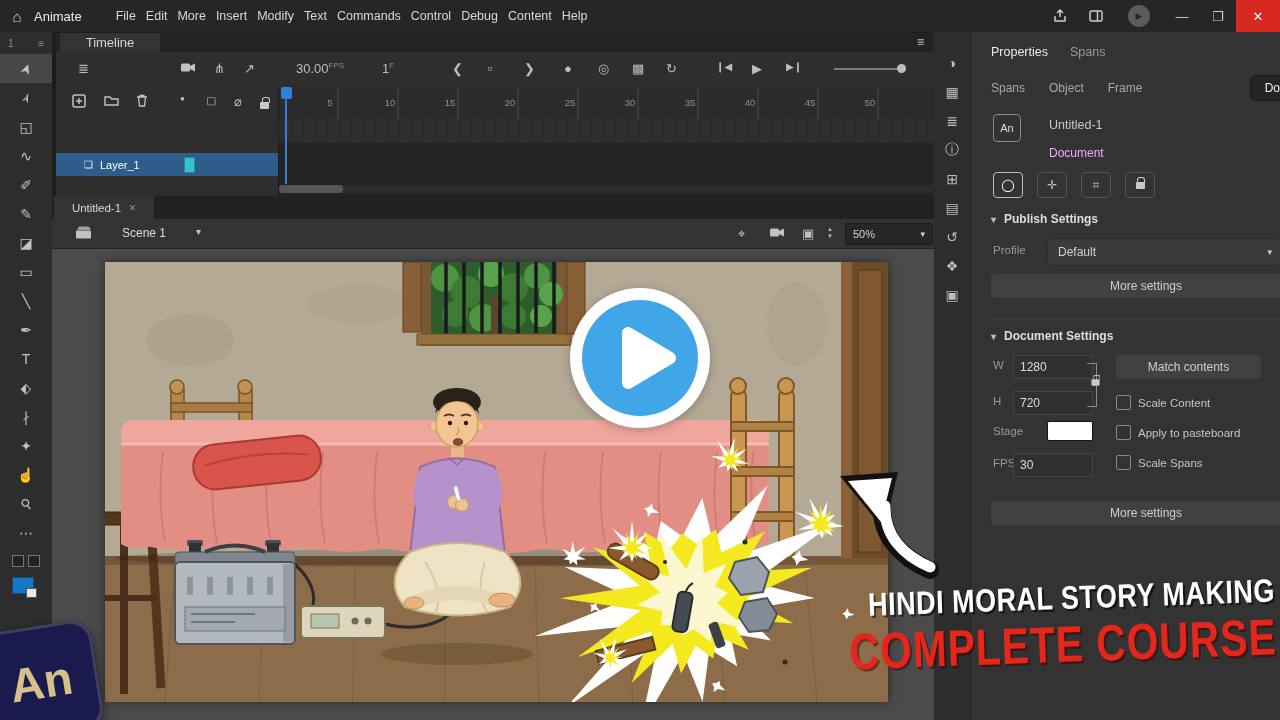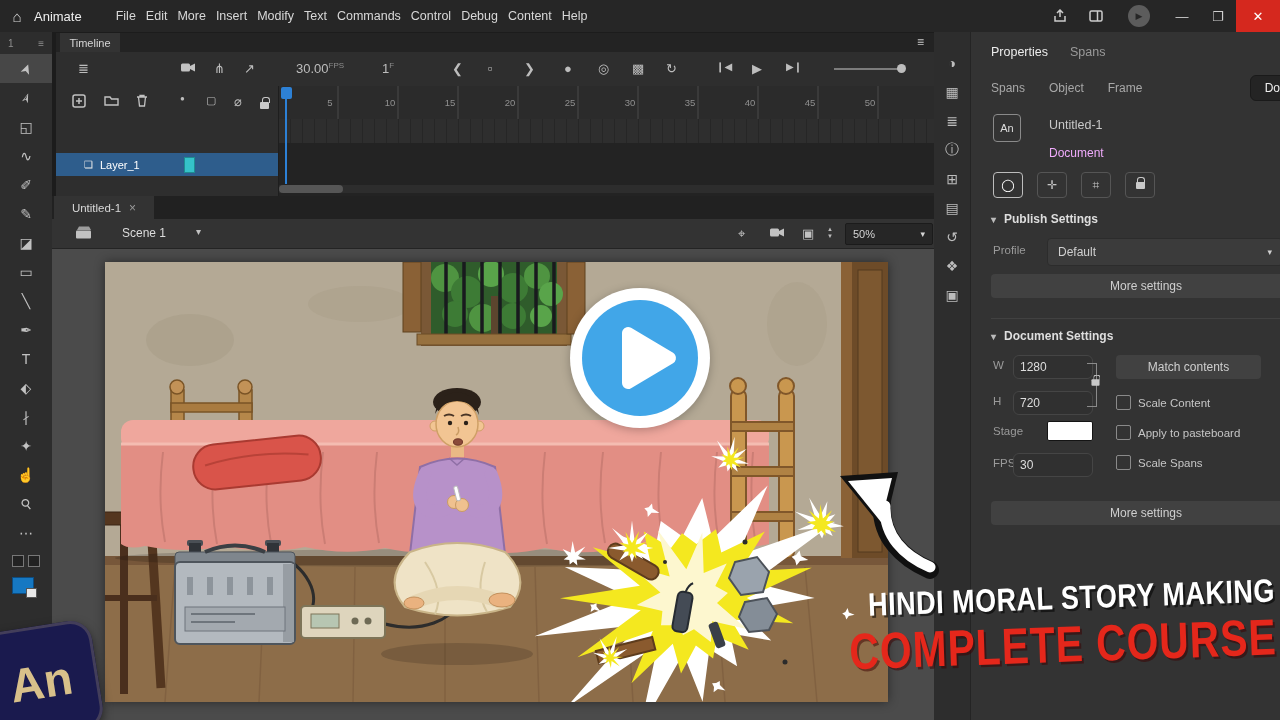--- a/index.html
+++ b/index.html
@@ -22,21 +22,21 @@
   .tool.active{background:#474747}
   .rotA{transform:rotate(-70deg)}
   .rotZ{transform:rotate(-38deg)}
   #swatch-area{margin-top:6px;padding-left:12px}
   .mini-sq{width:10px;height:10px;display:inline-block;border:1px solid #777;margin-right:4px;background:#222}
   #fill-swatch{width:20px;height:15px;background:#1678c2;border:1px solid #0d4c80;position:relative;margin-top:6px}
   #fill-swatch i{position:absolute;right:-4px;bottom:-5px;width:9px;height:8px;background:#e8e8e8;border:1px solid #555}
   
   #timeline{position:absolute;left:56px;top:33px;width:878px;height:163px;background:#2e2e2e;z-index:5}
   #tl-tabs{height:19px;background:#232323;position:relative}
-  #tl-tab{position:absolute;left:4px;top:0;width:60px;height:19px;background:#333;color:#d5d5d5;font-size:11px;display:flex;align-items:center;justify-content:center}
+  #tl-tab{position:absolute;left:4px;top:0;width:100px;height:19px;background:#333;color:#d5d5d5;font-size:13px;display:flex;align-items:center;justify-content:center}
   #tl-menu{position:absolute;right:10px;top:2px;font-size:12px}
   #tl-row1{position:absolute;left:0;top:19px;width:100%;height:34px;border-bottom:1px solid #262626}
   .t1{position:absolute;top:9px;font-size:13px;color:#bdbdbd}
   .t1 sup{font-size:8px;color:#8d8d8d}
   #tl-slider{position:absolute;top:16px;width:70px;height:2px;background:#7c7c7c}
   #tl-slider i{position:absolute;right:-2px;top:-4px;width:9px;height:9px;border-radius:50%;background:#bdbdbd}
   #tl-left{position:absolute;left:0;top:53px;width:222px;bottom:0;background:#2e2e2e}
   .t2{position:absolute;top:8px;font-size:13px;color:#bdbdbd}
   #layer-row{position:absolute;left:0;top:67px;width:222px;height:23px;background:#2e5d8c;display:flex;align-items:center;color:#fff;font-size:11px}
   #layer-row .lic{margin:0 7px 0 28px;font-size:10px;color:#e8e8e8}
@@ -81,21 +81,21 @@
   .tgl{width:30px;height:26px;border:1px solid #555;border-radius:4px;display:flex;align-items:center;justify-content:center;color:#c5c5c5;font-size:12px}
   .tgl.active{border-color:#bdbdbd;color:#fff}
   .sec-head{display:flex;align-items:center;gap:8px;color:#dedede;font-weight:bold;font-size:12px;margin:10px 0 12px 0}
   .sec-head .ch{font-size:10px;color:#bbb}
   .prow{position:relative;height:30px}
   .plbl{position:absolute;left:2px;top:6px;color:#9a9a9a;font-size:11.5px}
   #profile-dd{position:absolute;left:56px;top:0;width:214px;height:26px;background:#3b3b3b;border:1px solid #2c2c2c;border-radius:4px;display:flex;align-items:center;justify-content:space-between;padding:0 10px;color:#d0d0d0}
   .more-btn{width:100%;height:24px;background:#414141;border-radius:4px;color:#cfcfcf;font-size:12px;margin:6px 0 10px 0}
   hr.div{border:none;border-top:1px solid #414141;margin:10px 0}
   #docset{position:relative;height:132px}
-  .din{position:absolute;width:66px;height:22px;background:#303030;border:1px solid #454545;border-radius:6px;color:#ddd;font-size:12px;padding:0 6px}
+  .din{position:absolute;width:66px;height:22px;background:#303030;border:1px solid #454545;border-radius:0;color:#ddd;font-size:12px;padding:0 6px}
   #wh-link{position:absolute;left:96px;top:8px;width:9px;height:42px;border:1px solid #8a8a8a;border-left:none}
   .lockb{width:9px;height:7px;background:#c9c9c9;border-radius:1px;position:relative;display:inline-block}
   .lockb:before{content:"";position:absolute;left:1.5px;top:-5px;width:6px;height:5px;border:1.5px solid #c9c9c9;border-bottom:none;border-radius:3px 3px 0 0}
   #wh-lock{position:absolute;left:100px;top:24px;transform:scale(.9)}
   .rbtn{position:absolute;left:125px;width:145px;height:24px;background:#414141;border-radius:4px;color:#cfcfcf;font-size:12px}
   .cbrow{position:absolute;left:125px;display:flex;align-items:center;gap:7px;color:#c5c5c5;font-size:11.5px}
   .cbox{width:13px;height:13px;border:1.5px solid #8a8a8a;border-radius:2px;background:transparent}
   #stage-swatch{position:absolute;left:56px;top:66px;width:44px;height:18px;background:#fff;border:1px solid #141414;border-radius:2px}
   
   #an-logo{position:absolute;left:-16px;bottom:-16px;width:114px;height:110px;background:#1a1a4e;border-radius:22px;transform:rotate(-9deg);display:flex;align-items:center;justify-content:center;color:#d8c08a;font-weight:bold;font-size:47px;box-shadow:inset 0 0 0 3px rgba(216,192,138,.22),0 4px 10px rgba(0,0,0,.5);z-index:45}

